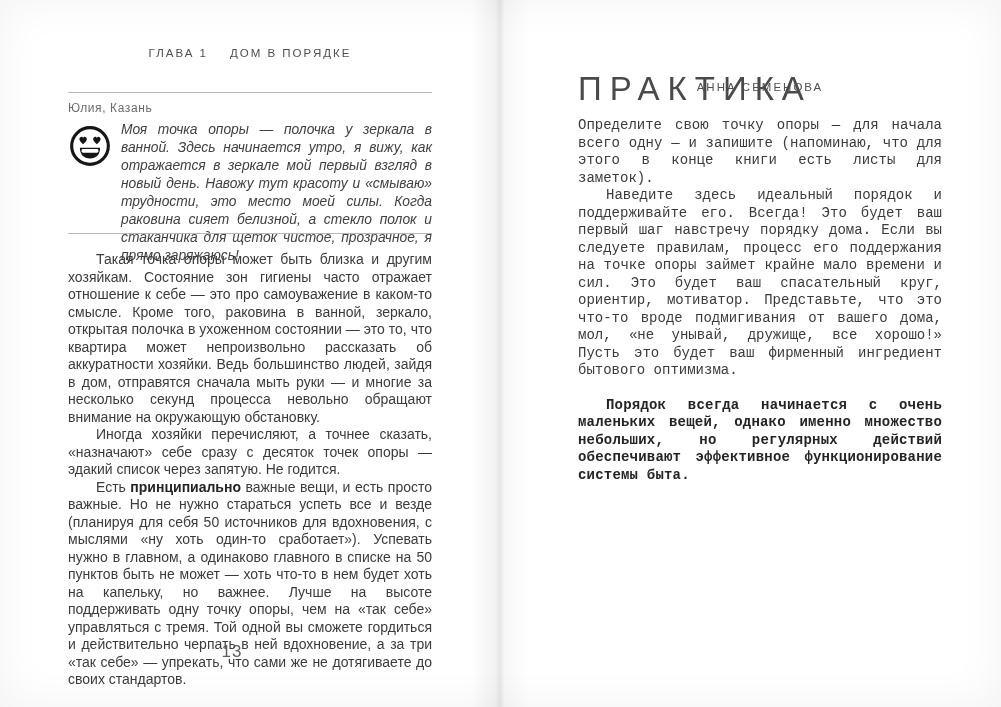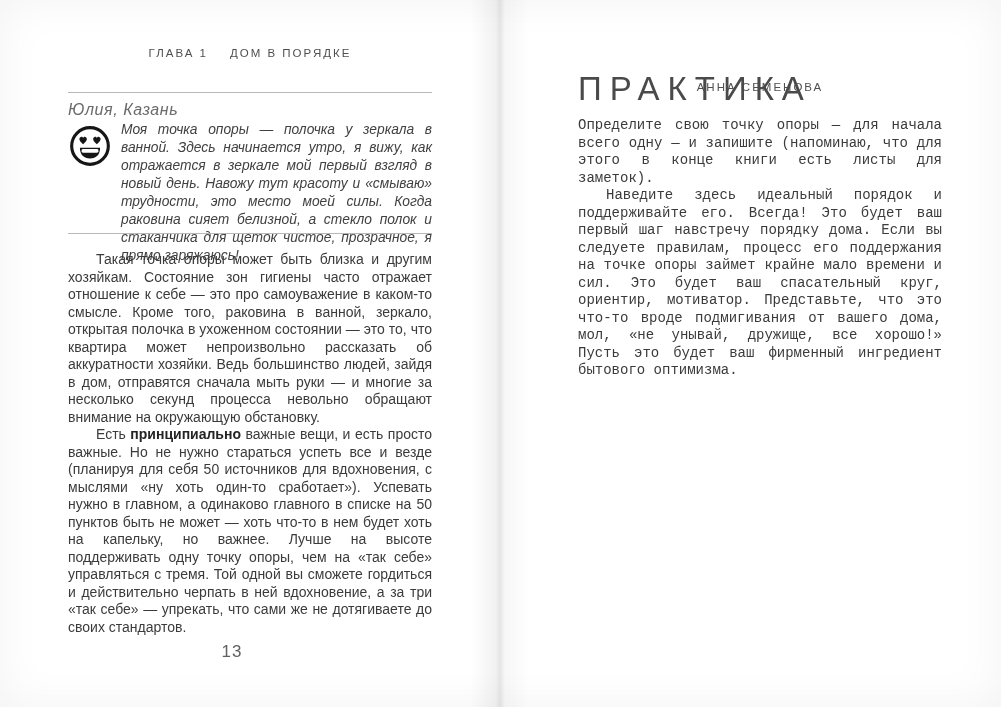--- a/index.html
+++ b/index.html
@@ -60,21 +60,21 @@
   .rule {
     position: absolute; left: 68px; width: 364px; height: 1px;
     background: var(--rule); border: 0;
   }
   .rule.top { top: 92px; }
   .rule.bottom { top: 233px; }
 
   
   .author {
     position: absolute; top: 101px; left: 68px;
-    font-size: 16px; letter-spacing: 0.6px; color: var(--muted-text); font-style: italic;
+    font-size: 12px; letter-spacing: 0.6px; color: var(--muted-text);
   }
   .testimonial {
     position: absolute; top: 121px; left: 68px; width: 364px;
     display: flex; align-items: flex-start;
   }
   .emoji-wrap { flex: 0 0 44px; margin-top: 3px; }
   .quote {
     margin-left: 9px; width: 311px;
     font-style: italic; font-size: 13.8px; line-height: 18px;
     text-align: justify;
@@ -128,33 +128,35 @@
           <rect x="14.8" y="27.2" width="18.4" height="4.2" rx="1.6" fill="#ffffff"></rect>
         </svg>
       </span>
       <div class="quote">Моя точка опоры — полочка у зеркала в ванной. Здесь начинается утро, я вижу, как отражается в зеркале мой первый взгляд в новый день. Навожу тут красоту и «смываю» трудности, это место моей силы. Когда раковина сияет белизной, а стекло полок и стаканчика для щеток чистое, прозрачное, я прямо заряжаюсь!</div>
     </div>
 
     <div class="rule bottom"></div>
 
     <div class="body-copy">
         <p class="indent "><span>Такая точка опоры может быть близка и другим хозяйкам. Состояние зон гигиены часто отражает отношение к себе — это про самоуважение в каком-то смысле. Кроме того, раковина в ванной, зеркало, открытая полочка в ухоженном состоянии — это то, что квартира может непроизвольно рассказать об аккуратности хозяйки. Ведь большинство людей, зайдя в дом, отправятся сначала мыть руки — и многие за несколько секунд процесса невольно обращают внимание на окружающую обстановку.</span></p>
+        <p class="indent "><span>Иногда хозяйки перечисляют, а точнее сказать, «назначают» себе сразу с десяток точек опоры — эдакий список через запятую. Не годится.</span></p>
         <p class="indent "><span>Есть </span><span class="seg-bold">принципиально</span><span> важные вещи, и есть просто важные. Но не нужно стараться успеть все и везде (планируя для себя 50 источников для вдохновения, с мыслями «ну хоть один-то сработает»). Успевать нужно в главном, а одинаково главного в списке на 50 пунктов быть не может — хоть что-то в нем будет хоть на капельку, но важнее. Лучше на высоте поддерживать одну точку опоры, чем на «так себе» управляться с тремя. Той одной вы сможете гордиться и действительно черпать в ней вдохновение, а за три «так себе» — упрекать, что сами же не дотягиваете до своих стандартов.</span></p>
       </div>
 
     <div class="page-number">13</div>
   </div>
 
   <div class="spine"></div>
 
   <div class="page right">
     <div class="running-head">АННА СЕМЕНОВА</div>
 
     <div class="practice-title">ПРАКТИКА</div>
 
     <div class="body-copy">
         <p class=""><span>Определите свою точку опоры — для начала всего одну — и запишите (напоминаю, что для этого в конце книги есть листы для заметок).</span></p>
         <p class="indent "><span>Наведите здесь идеальный порядок и поддерживайте его. Всегда! Это будет ваш первый шаг навстречу порядку дома. Если вы следуете правилам, процесс его поддержания на точке опоры займет крайне мало времени и сил. Это будет ваш спасательный круг, ориентир, мотиватор. Представьте, что это что-то вроде подмигивания от вашего дома, мол, «не унывай, дружище, все хорошо!» Пусть это будет ваш фирменный ингредиент бытового оптимизма.</span></p>
+        <p class="indent bold-para space-before"><span class="seg-bold">Порядок всегда начинается с очень маленьких вещей, однако именно множество небольших, но регулярных действий обеспечивают эффективное функционирование системы быта.</span></p>
       </div>
 
   </div>
 
 </div>
 
 </body></html>

